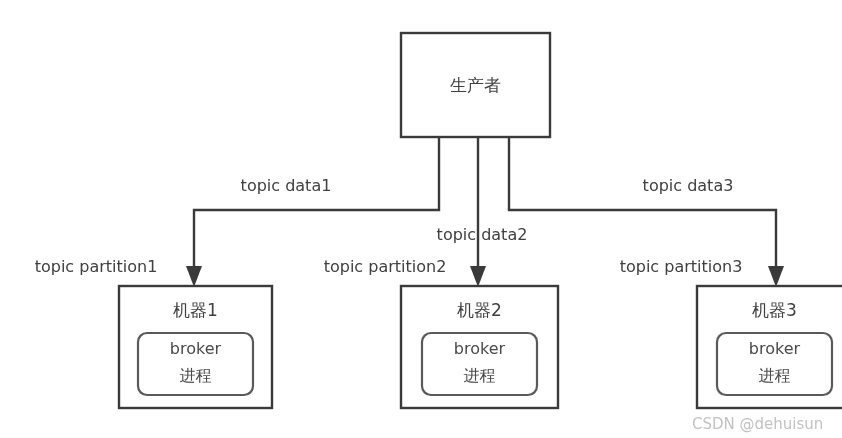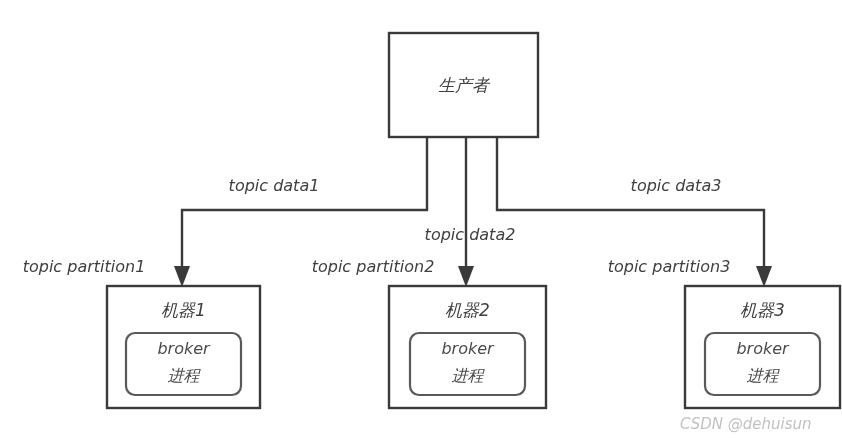--- a/index.html
+++ b/index.html
@@ -9,25 +9,24 @@
   }
   body {
     width: 842px;
     height: 438px;
     position: relative;
     overflow: hidden;
     font-family: "DejaVu Sans", "Liberation Sans", sans-serif;
   }
   #diagram-root {
     position: absolute;
-    left: 4px;
+    left: 16px;
     top: 0;
     width: 778px;
     height: 438px;
-    font-style: italic;
   }
   .node-box {
     fill: #ffffff;
     stroke: #3a3a3a;
     stroke-width: 2.4;
   }
   .inner-box {
     fill: #ffffff;
     stroke: #595959;
     stroke-width: 2.2;

